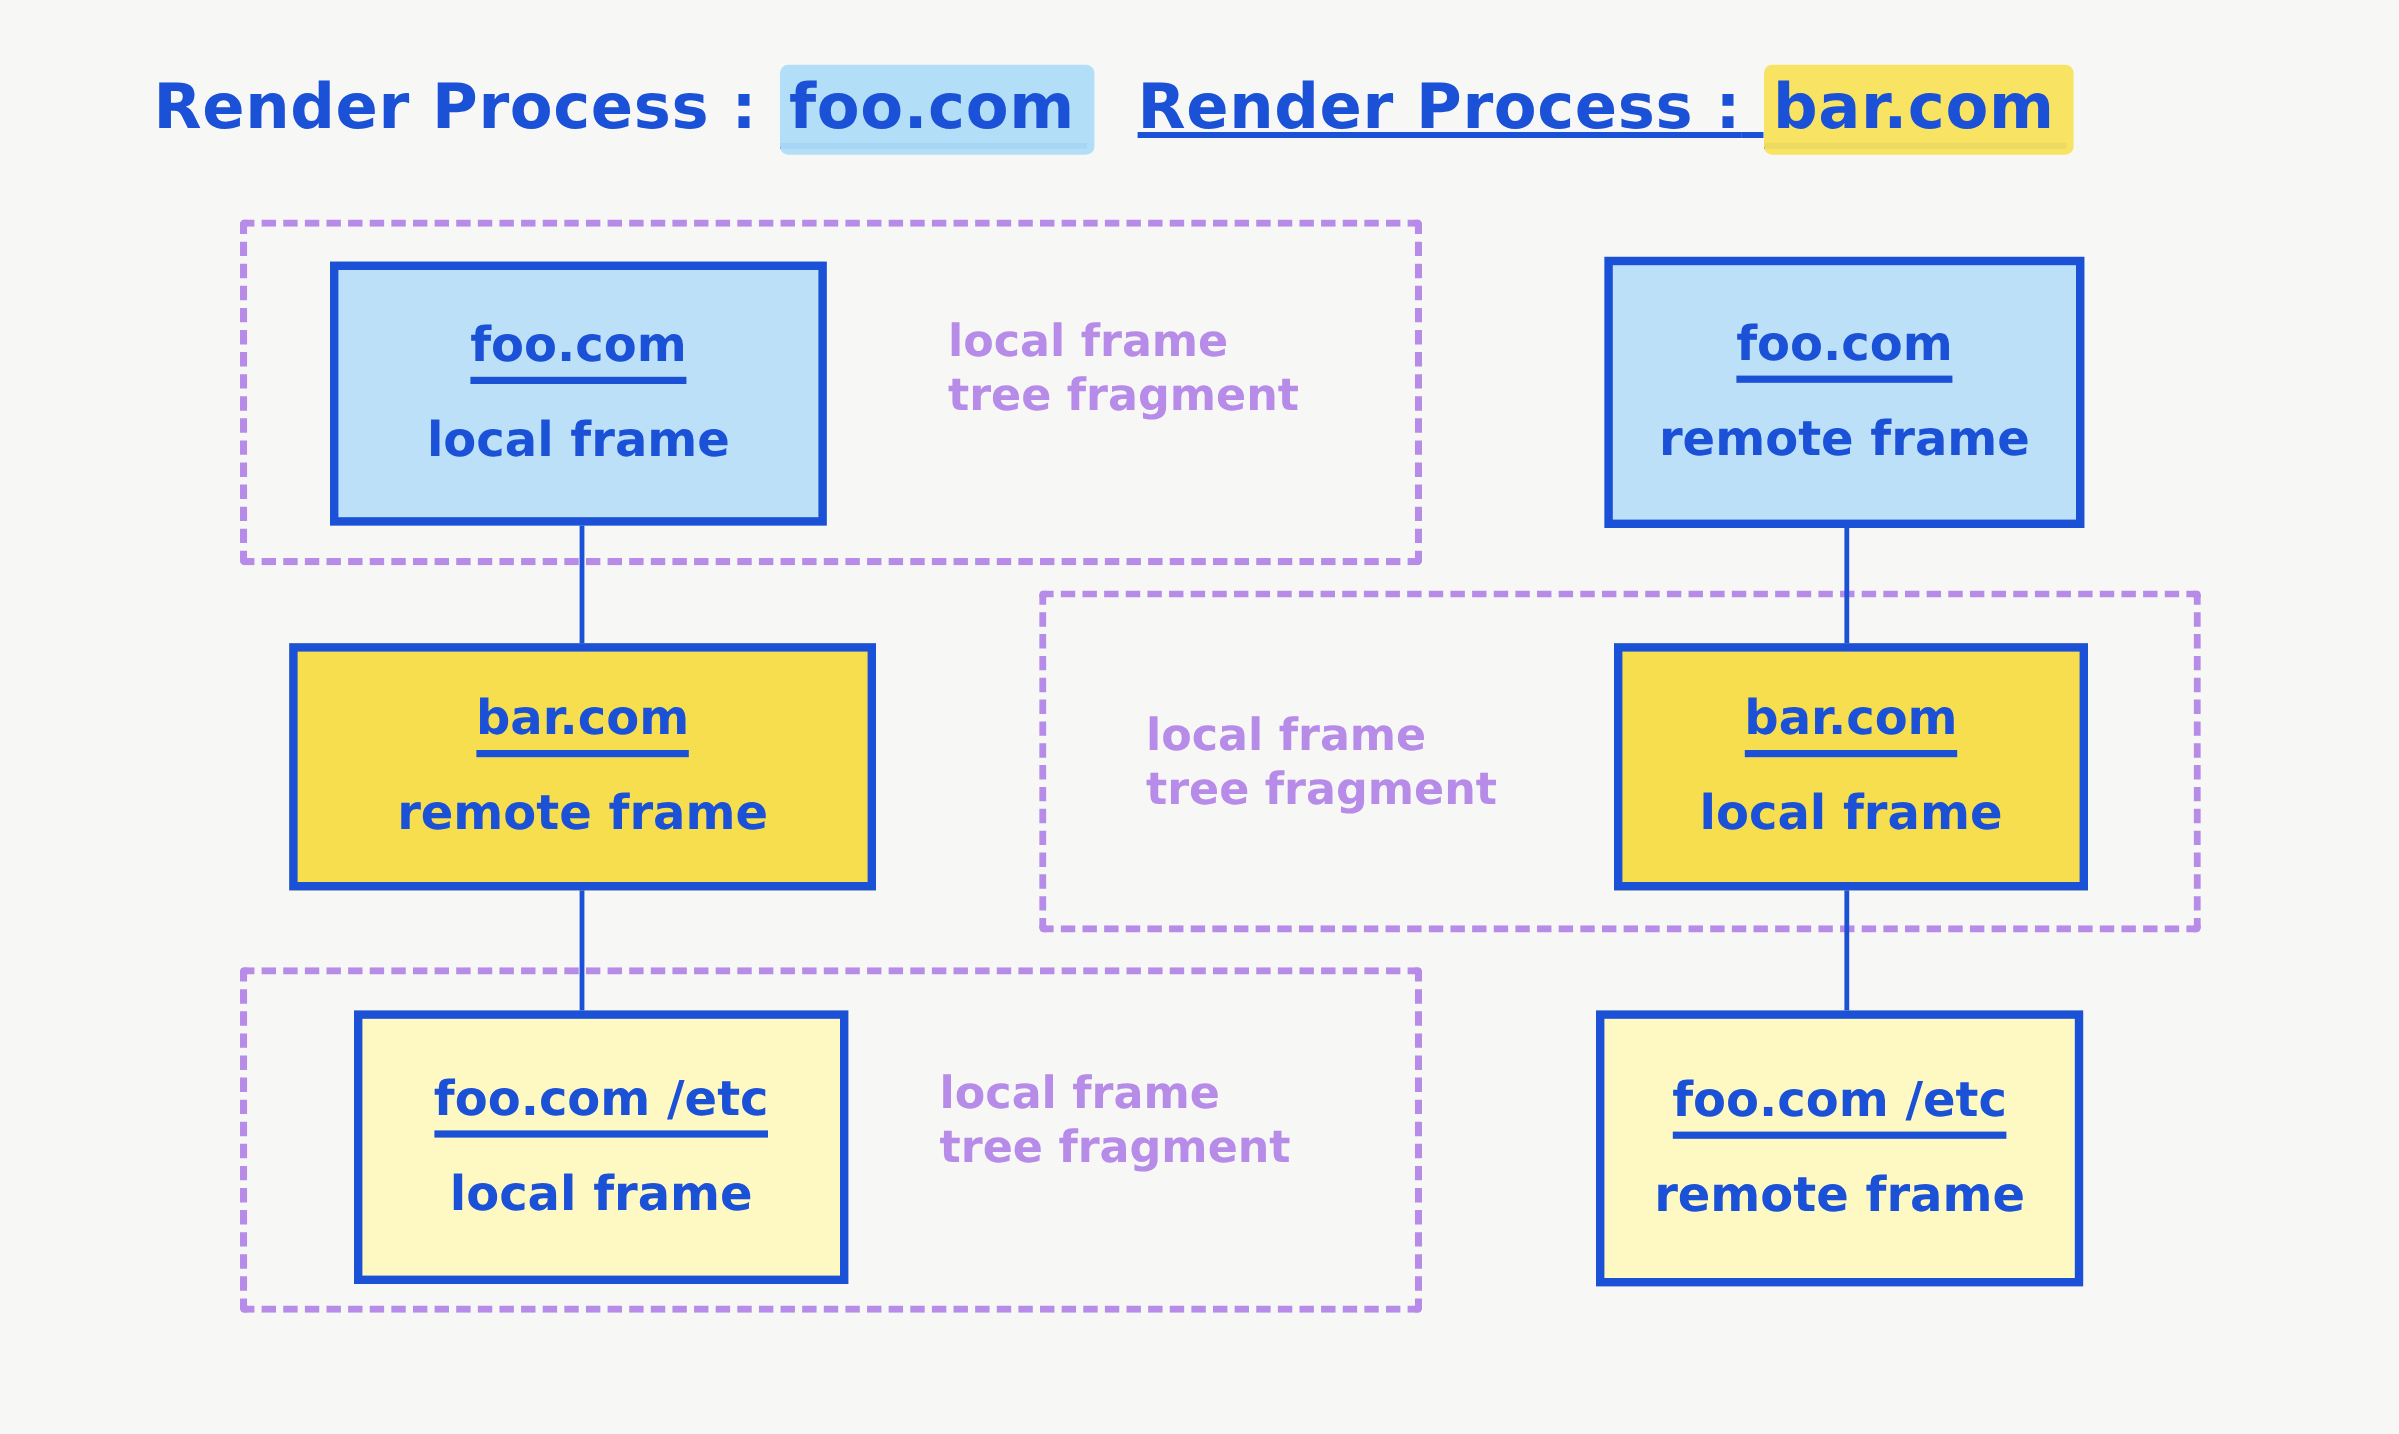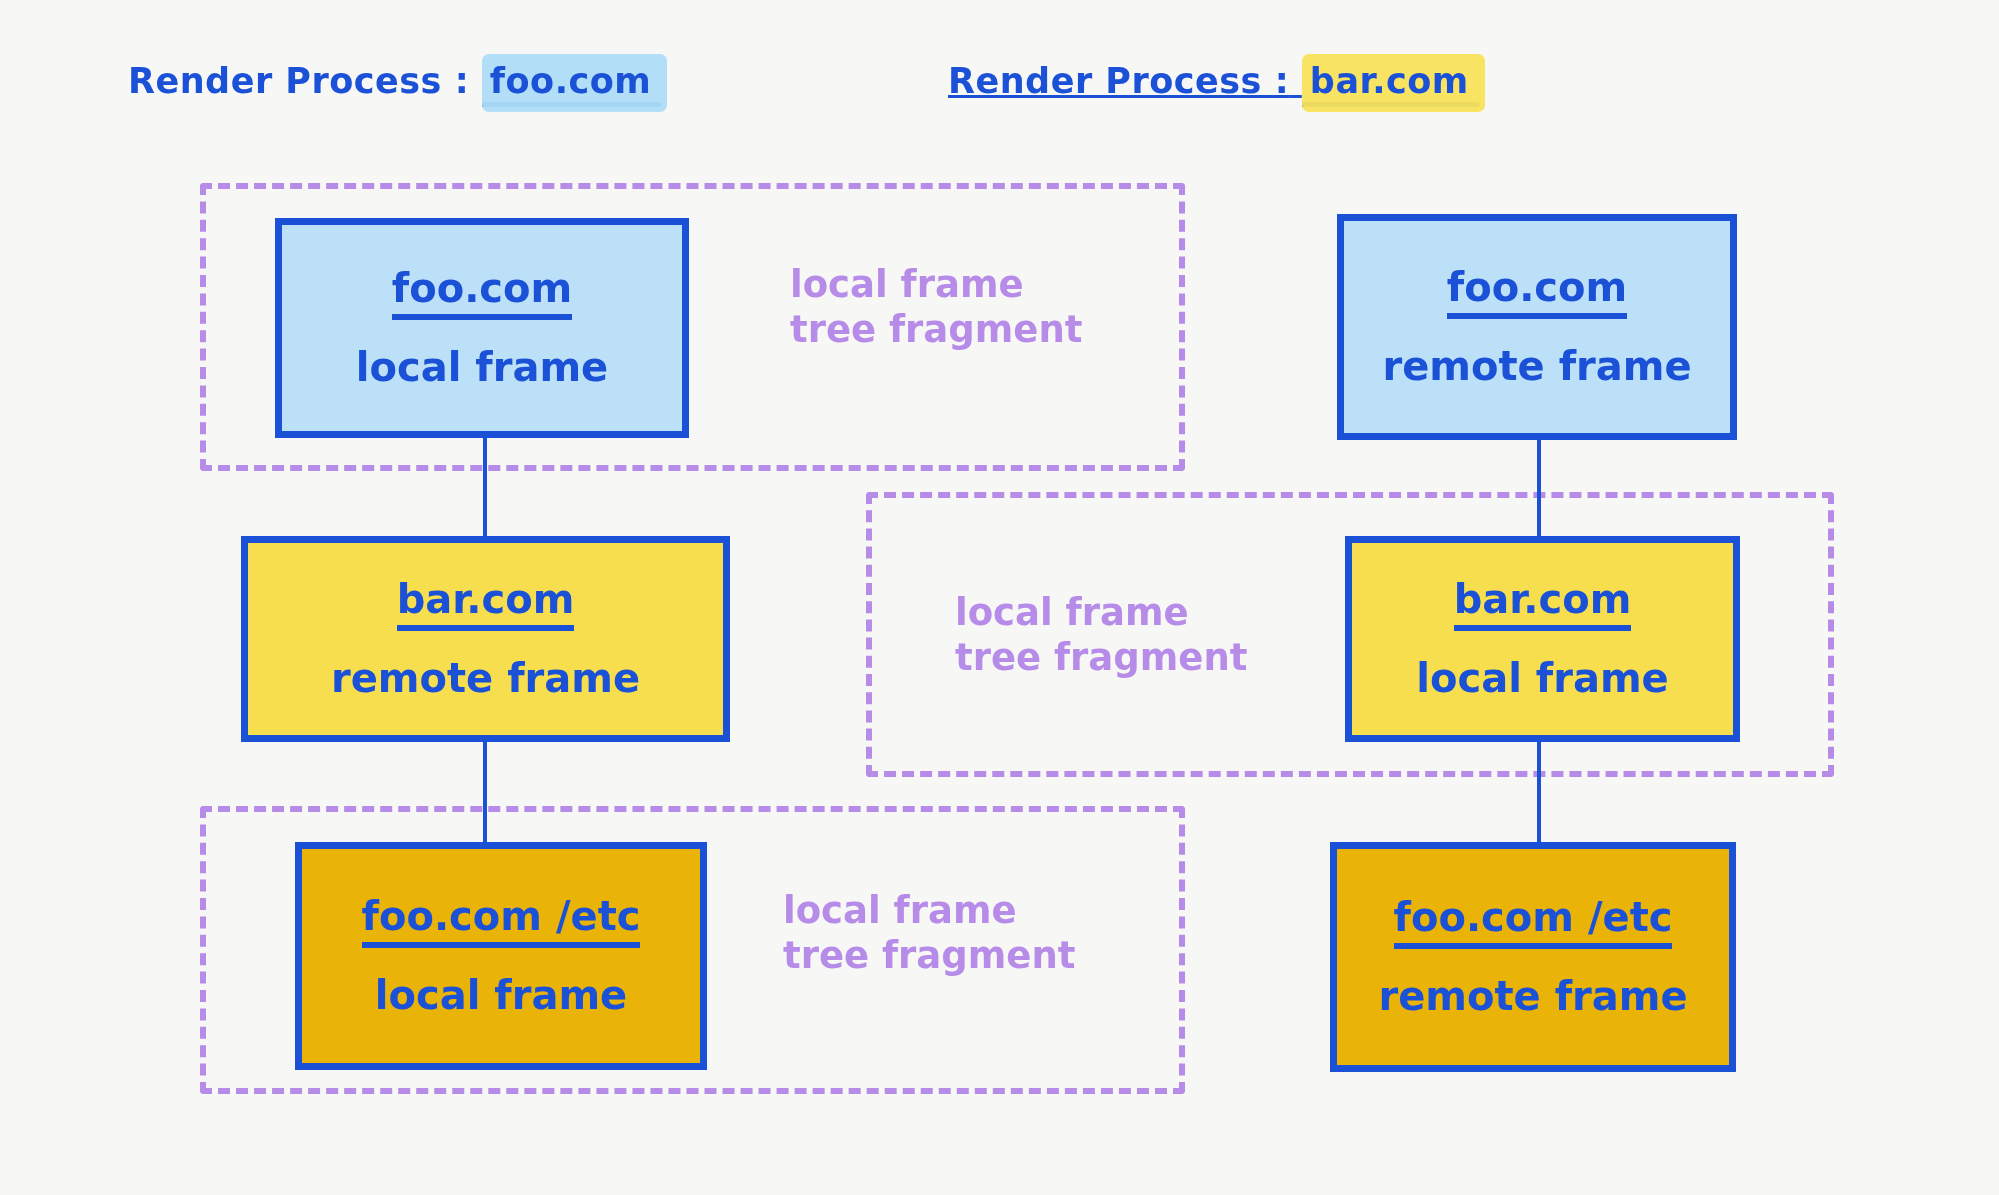--- a/index.html
+++ b/index.html
@@ -13,21 +13,21 @@
     height: 1195px;
     background: #F7F7F5;
     font-family: "DejaVu Sans", sans-serif;
     overflow: hidden;
   }
 
   
   .proc-title {
     position: absolute;
     white-space: nowrap;
-    font-size: 35px;
+    font-size: 52px;
     font-weight: 700;
     color: #1B51D6;
     letter-spacing: 0.5px;
     line-height: 1;
   }
   .proc-title .hl {
     position: relative;
     display: inline-block;
     padding: 2px 10px 3px 8px;
     border-bottom: 5px solid #1B51D6;
@@ -60,21 +60,21 @@
     border: 7px solid #1B51D6;
     display: flex;
     flex-direction: column;
     align-items: center;
     justify-content: center;
     color: #1B51D6;
     text-align: center;
     line-height: 1.08;
   }
   .frame-box.fill-blue   { background: #BCE0F7; }
-  .frame-box.fill-blue-light { background: #eab308; }
+  .frame-box.fill-blue-light { background: #fef9c3; }
   .frame-box.fill-yellow { background: #F7DE4F; }
 
   .frame-url {
     font-size: 40px;
     font-weight: 700;
     border-bottom: 6px solid #1B51D6;
     padding-bottom: 3px;
     margin-bottom: 26px;
     white-space: nowrap;
   }

